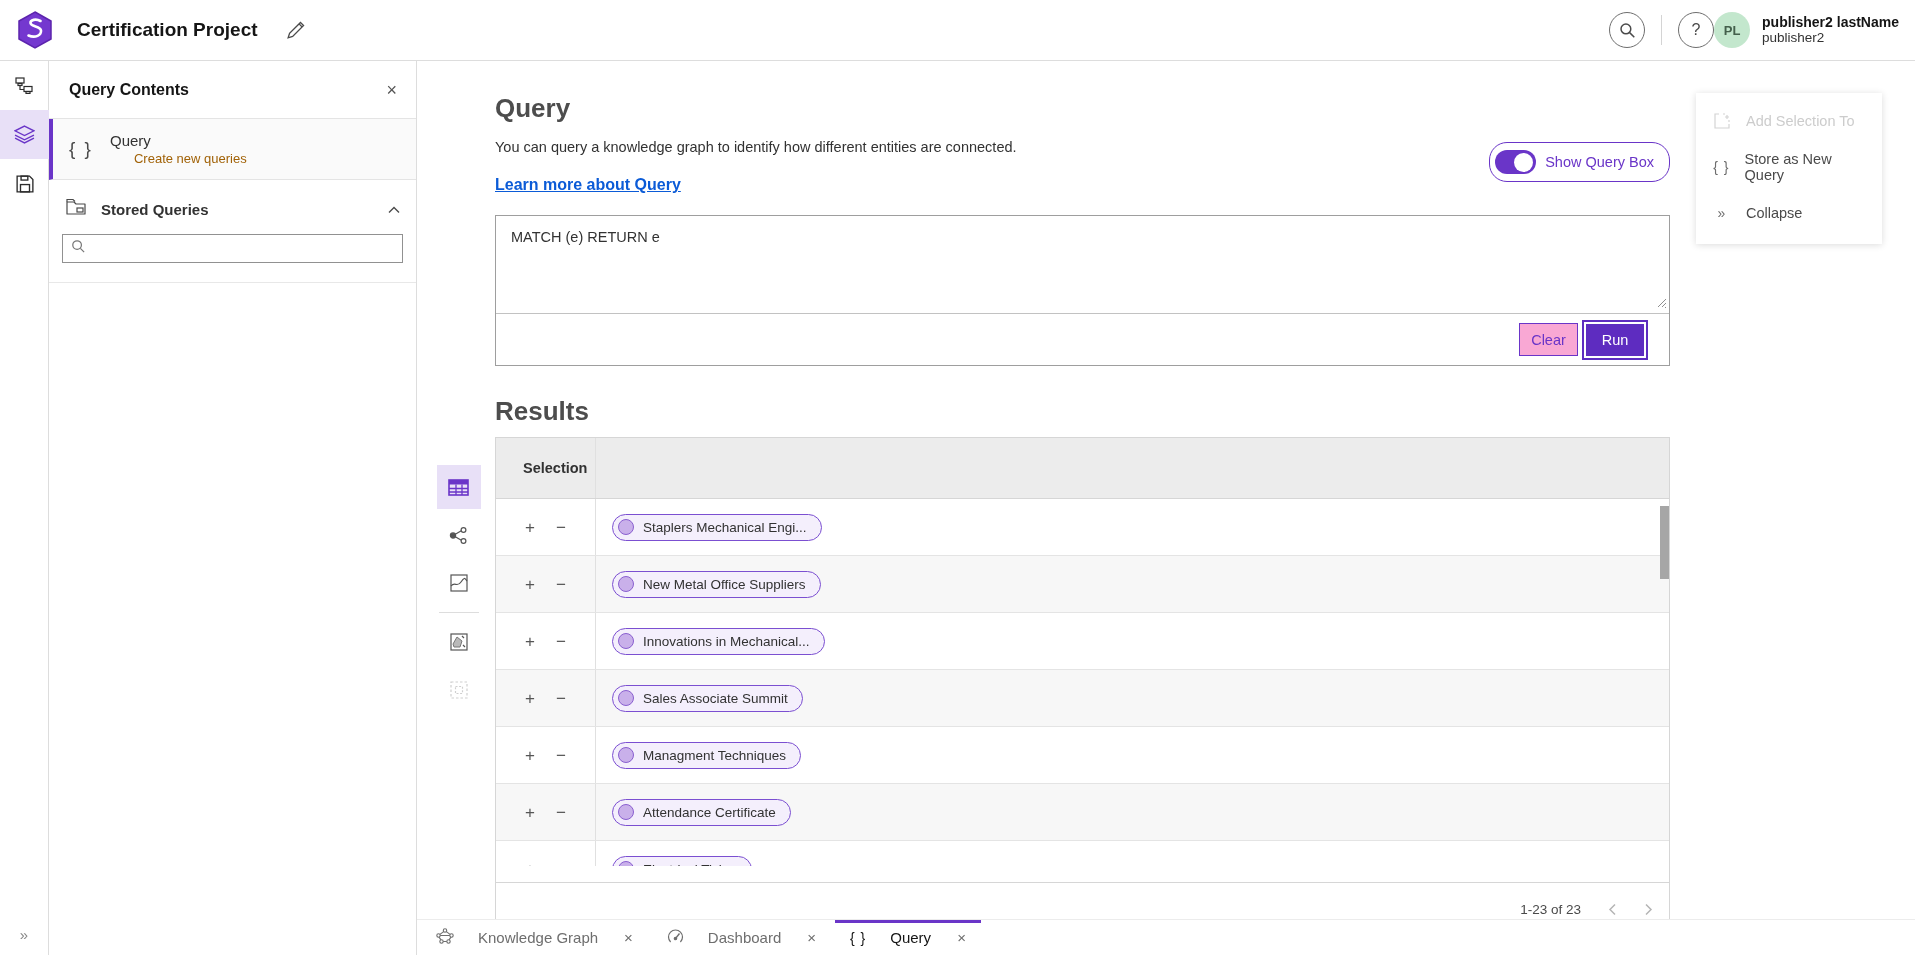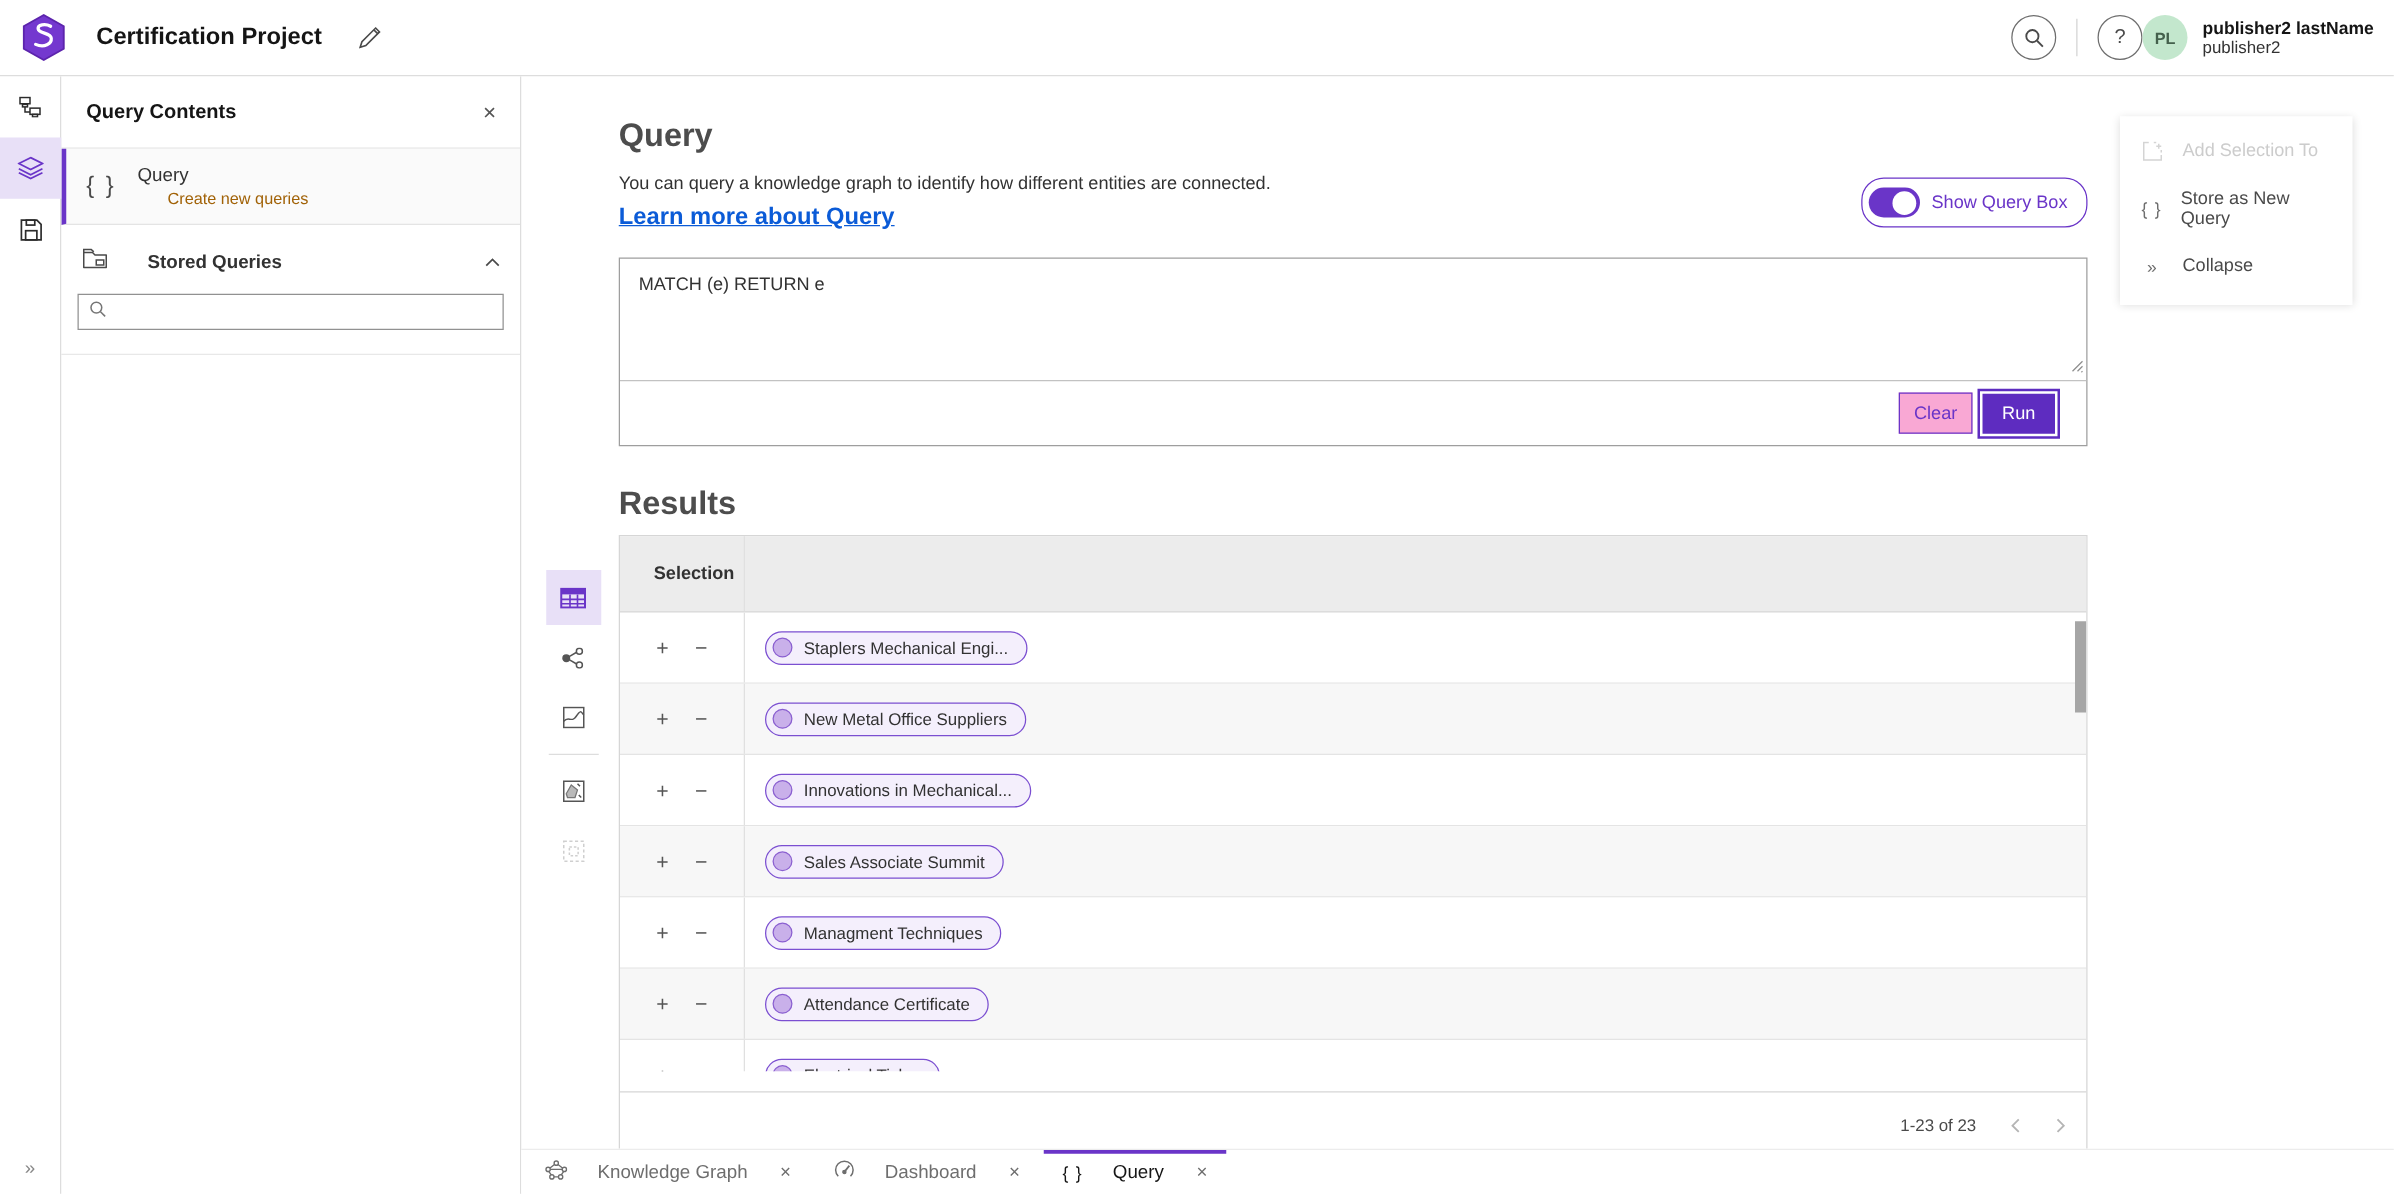--- a/index.html
+++ b/index.html
@@ -38,35 +38,35 @@
   .contents-panel { position:absolute; top:61px; left:49px; bottom:0; width:368px; background:#fff;
     border-right:1px solid #ddd; z-index:4; }
   .panel-header { height:58px; display:flex; align-items:center; padding:0 15px 0 20px; border-bottom:1px solid #e4e4e4; }
   .panel-title { flex:1; font-size:16px; font-weight:bold; color:#151515; }
   .x-btn { font-size:18px; color:#555; line-height:1; padding:4px; }
   .query-item { display:flex; align-items:center; gap:17px; height:61px; padding:0 16px;
     border-left:4px solid var(--accent); background:#fafafa; border-bottom:1px solid #e4e4e4; cursor:pointer; }
   .braces { font-size:19px; color:#4a4a4a; letter-spacing:2px; }
   .qi-title { font-size:15px; color:#323232; }
   .qi-sub { font-size:13px; color:#a16207; margin-top:2px;margin-left:24px; }
-  .stored-header { display:flex; align-items:center; gap:32px; padding:18px 16px 8px 17px; cursor:pointer; }
+  .stored-header { display:flex; align-items:center; gap:15px; padding:18px 16px 8px 17px; cursor:pointer; }
   .stored-label { font-size:15px; font-weight:bold; color:#323232; flex:1; }
   .search-box { margin:6px 13px 0 13px; height:29px; border:1px solid #919191; display:flex;
     align-items:center; padding:0 8px; gap:6px; background:#fff; }
   .search-box input { border:none; outline:none; flex:1; font-size:13px; font-family:inherit; background:transparent; }
   .panel-divider { margin-top:19px; border-bottom:1px solid #e8e8e8; }
 
   
   .main { position:absolute; top:61px; left:417px; right:0; bottom:36px; background:#fff; overflow:hidden; }
   .content { padding:0 245px 0 78px; }
   .section-title { font-size:26px; font-weight:bold; color:#4d4d4d; margin:0; }
   #query-title { margin-top:32px; }
   .desc-row { display:flex; align-items:flex-start; justify-content:space-between; margin-top:15px; }
   .desc-text { font-size:14.5px; color:#323232; margin:0; }
-  .learn-link { display:inline-block; margin-top:8px; font-size:19px; font-weight:bold;
+  .learn-link { display:inline-block; margin-top:21px; font-size:16px; font-weight:bold;
     color:var(--link); text-decoration:underline; }
   .toggle-pill { display:flex; align-items:center; gap:9px; height:40px; border:1px solid var(--accent);
     border-radius:18px; padding:0 15px 0 5px; color:var(--accent); font-size:14.5px; background:#fff; margin-top:3px; }
   .switch { width:41px; height:24px; border-radius:12px; background:var(--accent); position:relative; flex:none; }
   .switch .knob { position:absolute; top:2.5px; right:3px; width:19px; height:19px; border-radius:50%; background:#fff; }
 
   .query-panel { margin-top:21px; border:1px solid #9e9e9e; }
   .query-textarea { position:relative; height:98px; border-bottom:1px solid #c2c2c2;
     padding:13px 15px; font-size:14.5px; color:#323232; cursor:text; }
   .resize-handle { position:absolute; right:2px; bottom:2px; }

